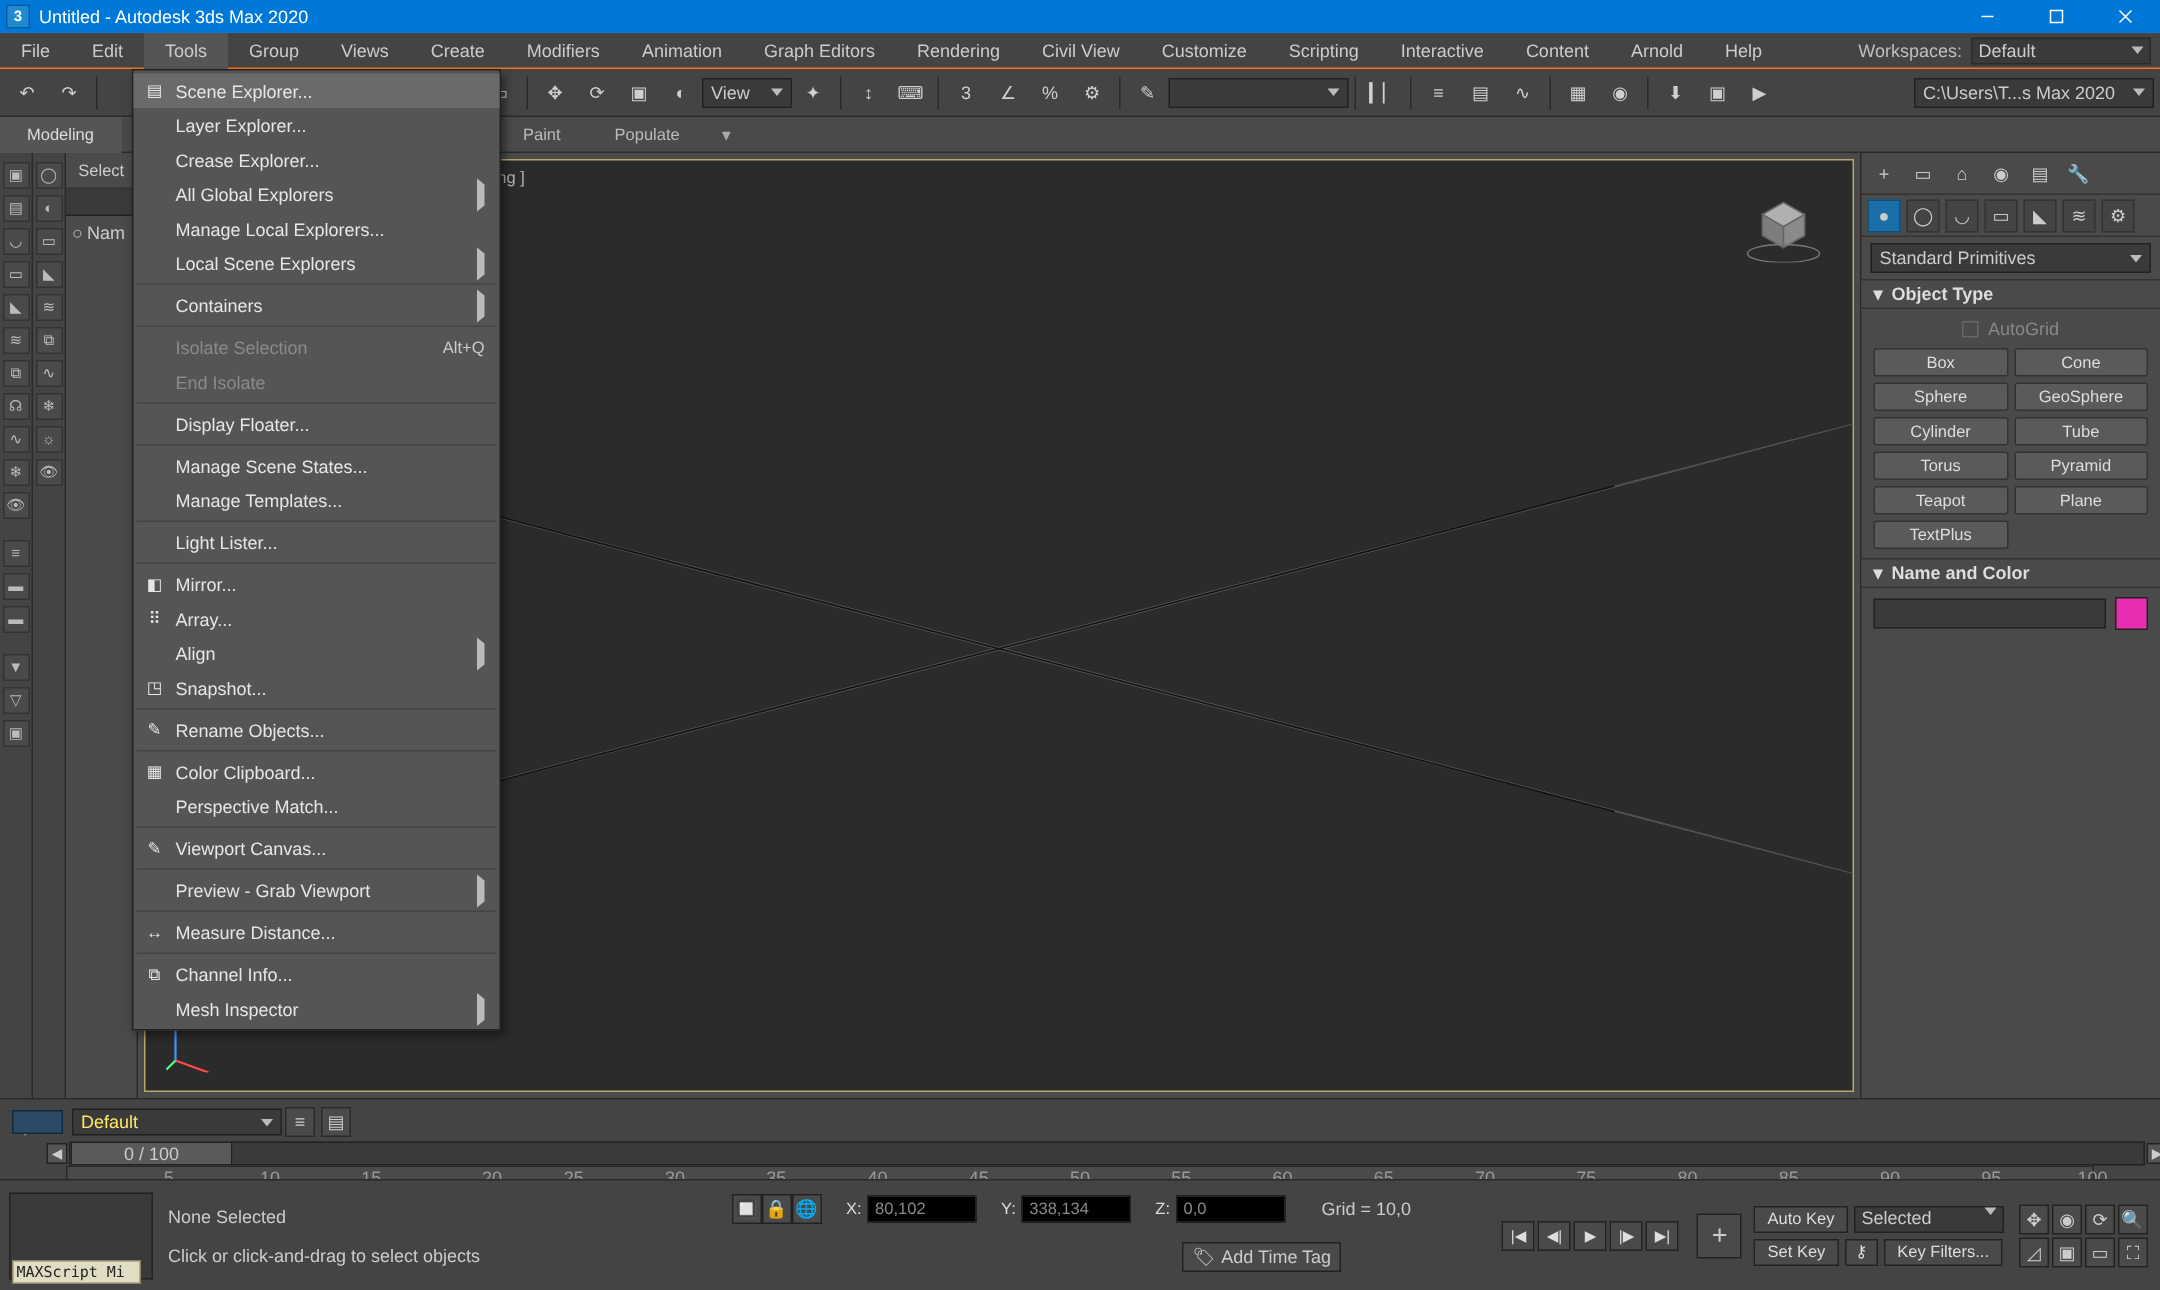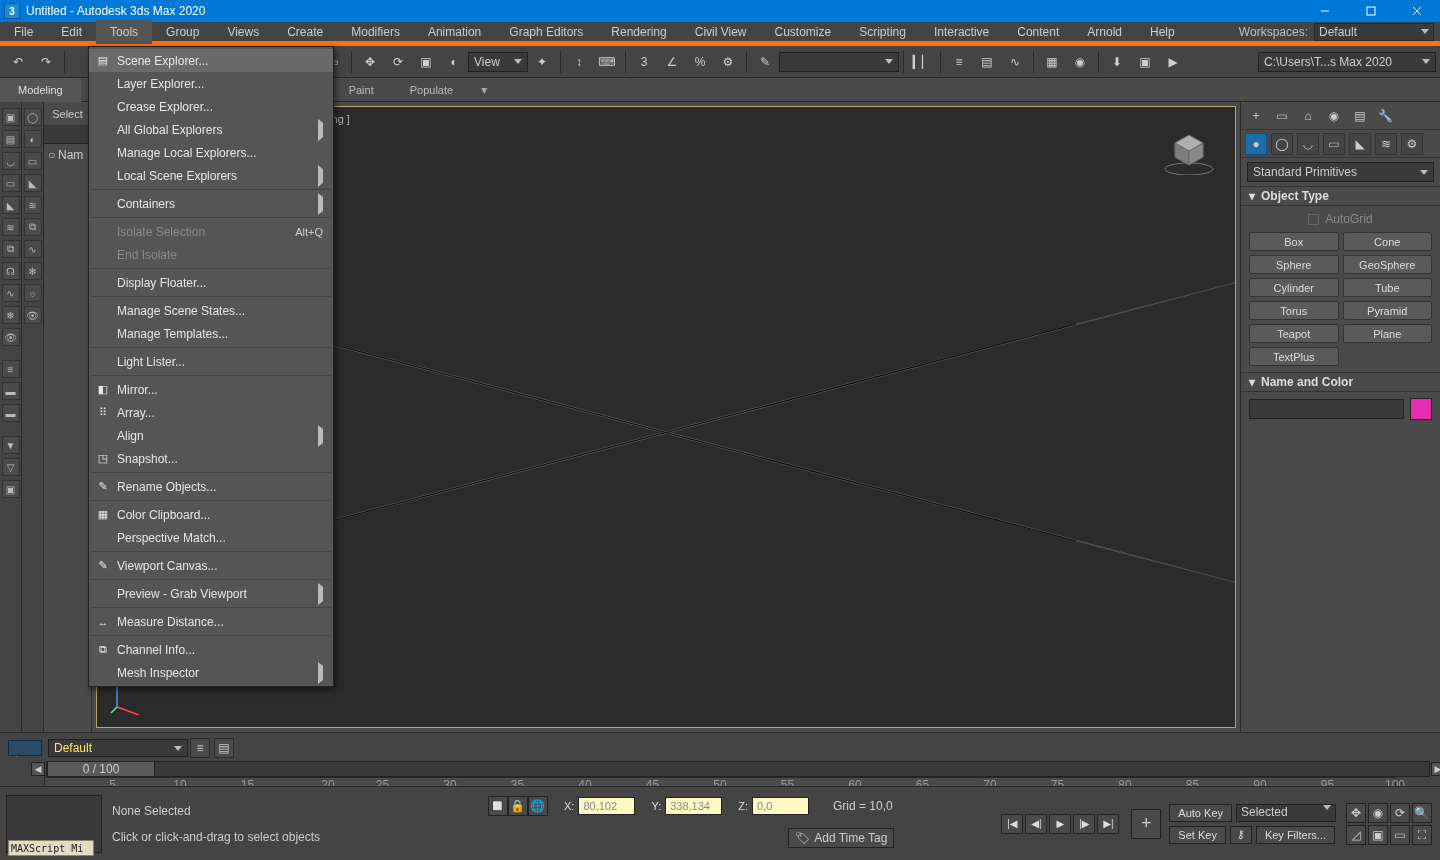--- a/index.html
+++ b/index.html
@@ -5,33 +5,33 @@
 * { margin: 0; padding: 0; box-sizing: border-box; font-family: "Segoe UI", Tahoma, sans-serif; font-size: 12px; user-select: none; }
 body { width: 1440px; height: 860px; background: #444444; color: #cccccc; overflow: hidden; position: relative; }
 
 
 .title-bar { height: 22px; background: #0078d7; display: flex; align-items: center; color: #ffffff; font-size: 12px; padding-left: 4px; }
 .title-bar .app-icon { width: 16px; height: 16px; background: #1e8ad6; border: 1px solid #0a5a9c; margin-right: 6px; display:flex;align-items:center;justify-content:center;color:#fff;font-weight:bold;font-size:10px;}
 .title-bar .title-text { flex: 1; }
 .title-bar .win-btn { width: 46px; height: 22px; display: flex; align-items: center; justify-content: center; color: #fff; }
 
 
-.menu-bar { height: 24px; background: #444444; display: flex; align-items: center; border-bottom: 5px solid #f97316; }
+.menu-bar { height: 24px; background: #444444; display: flex; align-items: center; border-bottom: 1px solid #f97316; }
 .menu-bar .menu-item { padding: 0 14px; height: 24px; line-height: 24px; color: #cccccc; cursor: default; }
 .menu-bar .menu-item.open { background: #555555; }
 .menu-bar .spacer { flex: 1; }
 .menu-bar .ws-label { color: #bfbfbf; margin-right: 6px; }
 .menu-bar .ws-dd { width: 120px; height: 18px; background: #3a3a3a; border: 1px solid #2a2a2a; color: #cccccc; padding: 0 4px; font-size: 11px; display:flex;align-items:center;justify-content:space-between;margin-right:6px;}
 
 
 .main-toolbar { height: 32px; background: #444444; display: flex; align-items: center; border-bottom: 1px solid #2a2a2a; padding: 0 4px; }
 .tb-btn { width: 26px; height: 26px; display: flex; align-items: center; justify-content: center; margin: 0 1px; color: #cfcfcf; background:#444; }
 .tb-sep { width:1px; height:22px; background:#2a2a2a; margin:0 4px;}
 .tb-dd { height:20px; background:#3a3a3a; border:1px solid #222; display:flex;align-items:center;justify-content:space-between;padding:0 5px;color:#ccc;font-size:11px;}
-.main-toolbar .path-box { margin-left:auto; width:178px;text-align:right;}
+.main-toolbar .path-box { margin-left:auto; width:160px;text-align:right;}
 
 
 .ribbon { height: 24px; background: #4a4a4a; border-bottom:1px solid #2a2a2a; display:flex;align-items:center; }
 .ribbon .rtab { padding:0 18px; height:24px; line-height:24px; color:#bbb; font-size:11px;}
 .ribbon .rtab.active { background:#555; color:#ddd;}
 .ribbon .ricon { width:20px;height:20px; margin:0 3px;display:flex;align-items:center;justify-content:center;color:#aaa;}
 
 
 .workspace { position: absolute; top: 102px; bottom: 128px; left: 0; right: 0; display:flex; }
 
@@ -96,21 +96,21 @@
 
 
 .status { position:absolute; left:0;right:0;bottom:0; height:74px; background:#444; border-top:1px solid #2a2a2a; display:flex; }
 .status .thumb { width:96px; height:58px; margin:8px 6px; background:#3a3a3a; border:1px solid #222;}
 .status .col { display:flex;flex-direction:column; justify-content:center; }
 .status .line { height:26px; display:flex;align-items:center; }
 .status .sel-text{ color:#ccc; font-size:12px; padding-left:4px;}
 .status .hint{ color:#ccc; font-size:12px; padding-left:4px;}
 .coord { display:flex;align-items:center;gap:4px; margin-left:16px;}
 .coord .lbl{color:#ddd;font-size:11px;}
-.coord .val{ width:57px;height:18px;background:#fef9c3;border:1px solid #222;color:#888;font-size:11px;padding:0 4px;display:flex;align-items:center;}
+.coord .val{ width:73px;height:18px;background:#000000;border:1px solid #222;color:#888;font-size:11px;padding:0 4px;display:flex;align-items:center;}
 .play-ctrl { display:flex;align-items:center;gap:2px;}
 .play-btn{ width:22px;height:20px;background:#4a4a4a;border:1px solid #222;display:flex;align-items:center;justify-content:center;color:#ddd;font-size:10px;}
 .key-area{ display:flex;flex-direction:column;gap:4px; }
 .key-btn{ height:18px;padding:0 8px;background:#4a4a4a;border:1px solid #222;color:#ddd;font-size:11px;display:flex;align-items:center;justify-content:center;}
 .key-dd{ height:18px; background:#3a3a3a;border:1px solid #222;color:#ccc;font-size:11px;padding:0 4px;display:flex;align-items:flex-start;justify-content:space-between;}
 .tag-btn{ height:20px;background:#4a4a4a;border:1px solid #222;color:#ccc;font-size:11px;padding:0 6px;display:flex;align-items:center;gap:4px;}
 .nav-ico{ width:20px;height:20px;background:#4a4a4a;border:1px solid #222;display:flex;align-items:center;justify-content:center;color:#ccc;}
 .big-plus{ width:30px;height:30px;background:#4a4a4a;border:1px solid #222;display:flex;align-items:center;justify-content:center;color:#ccc;font-size:18px;}
 .mx { position:absolute; left:8px; bottom:4px; width:86px;height:16px;background:#e1dcc4;border:1px solid #8a8566;font-family:Consolas,monospace;font-size:10px;color:#222;display:flex;align-items:center;padding:0 2px;overflow:hidden;}
 

